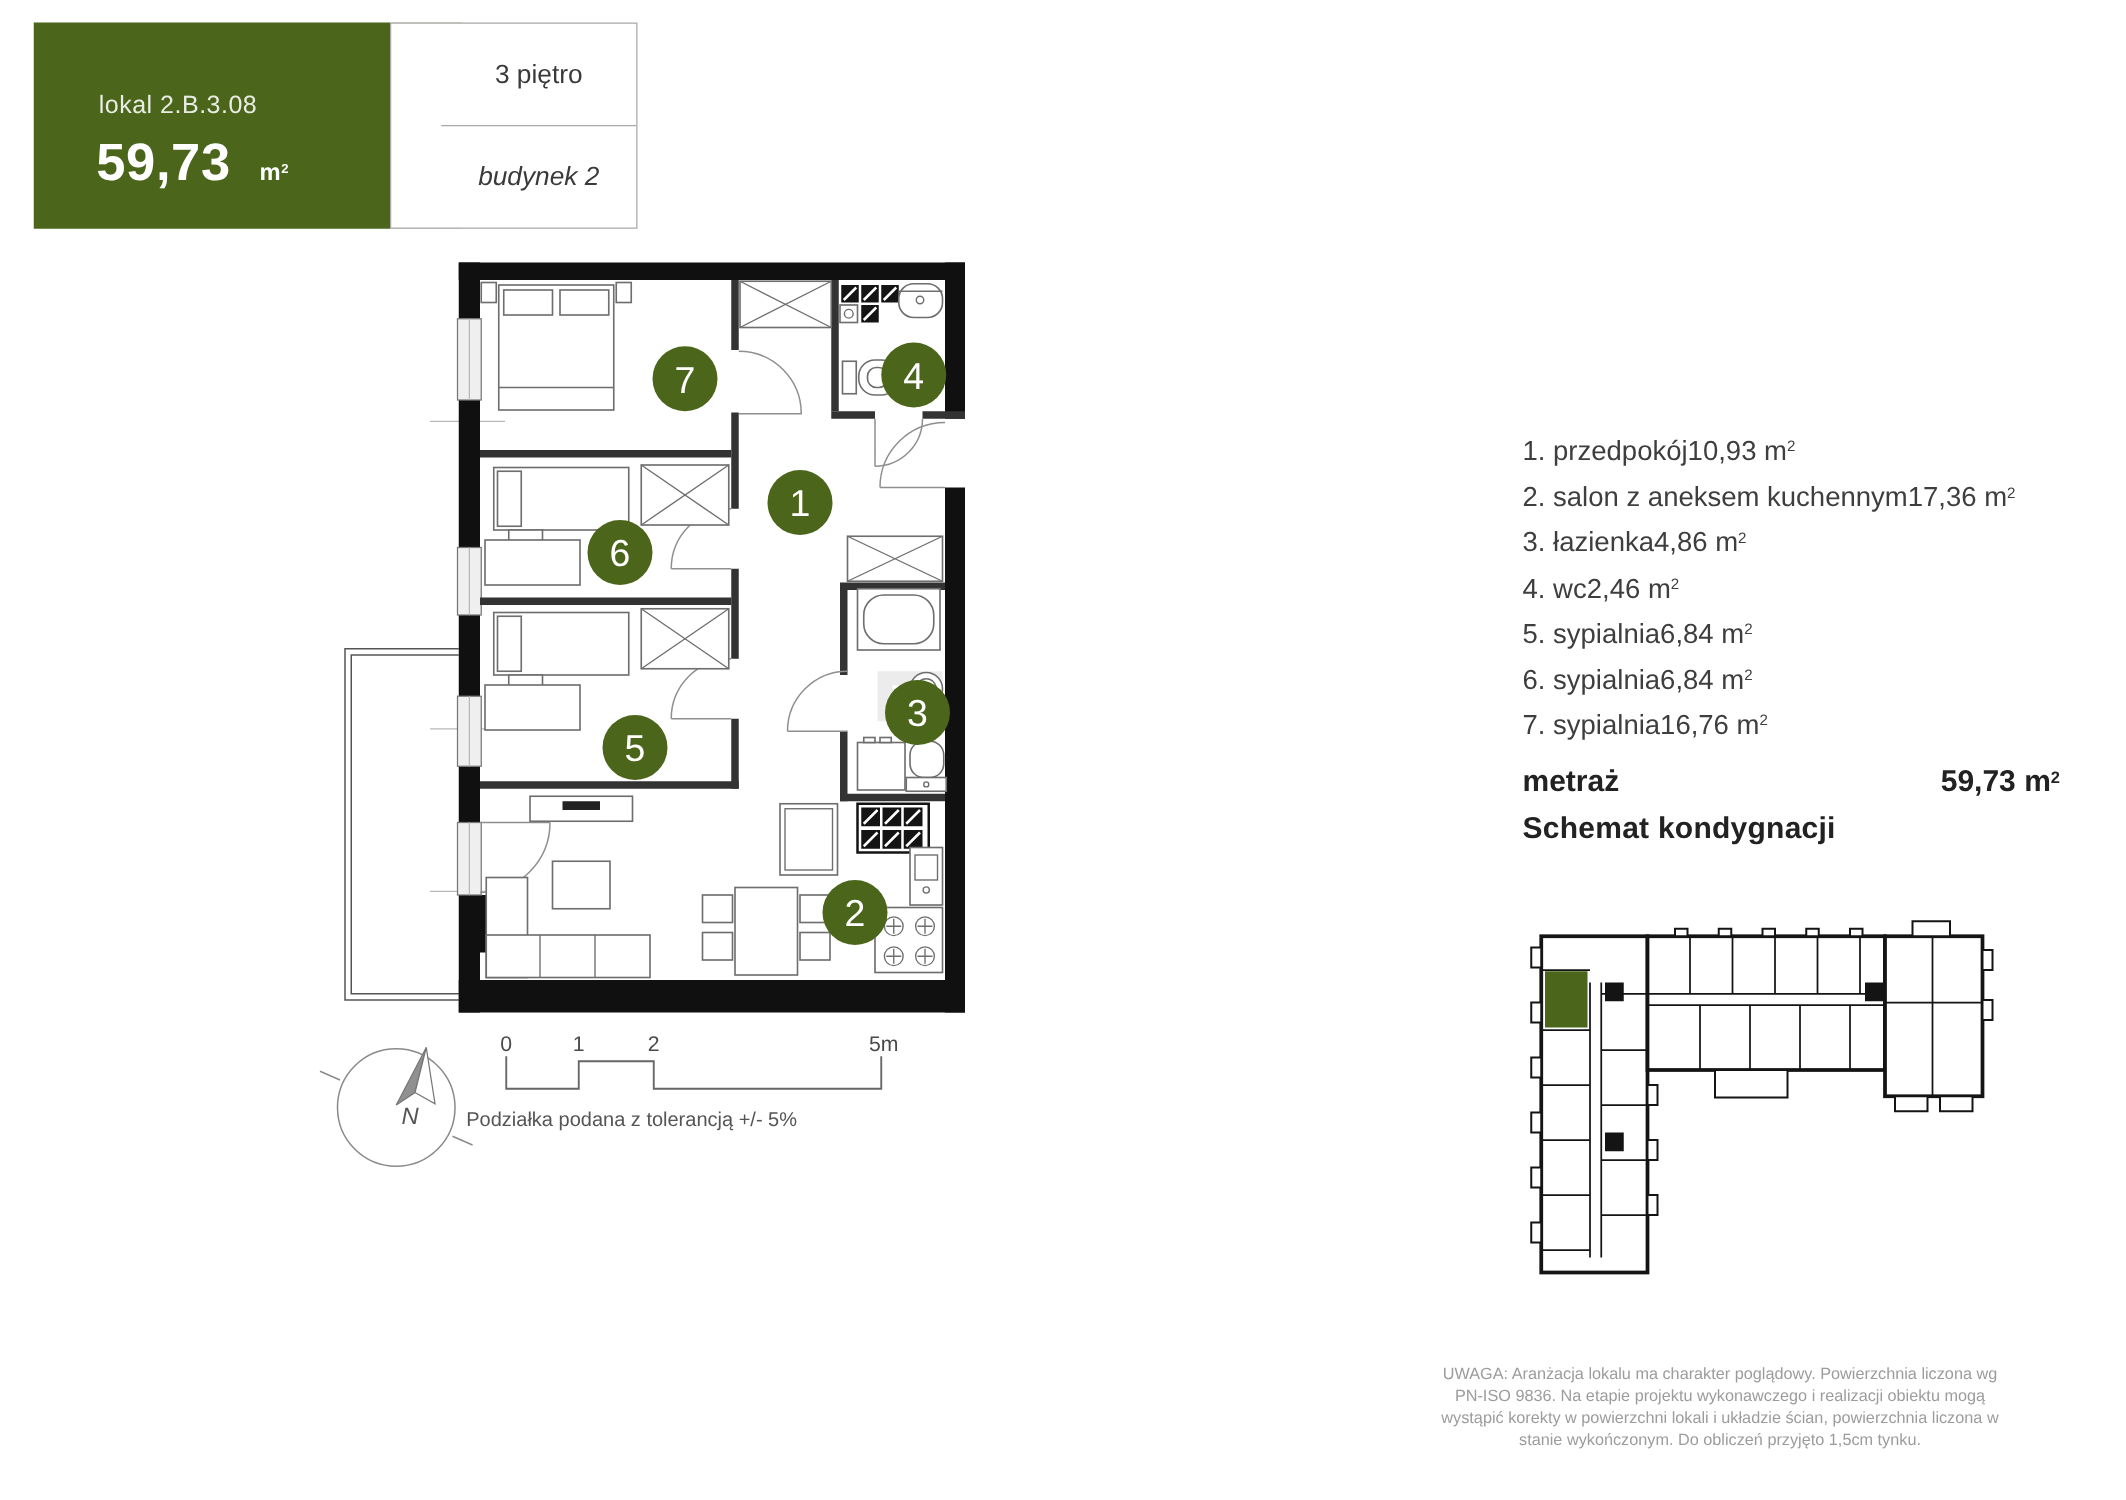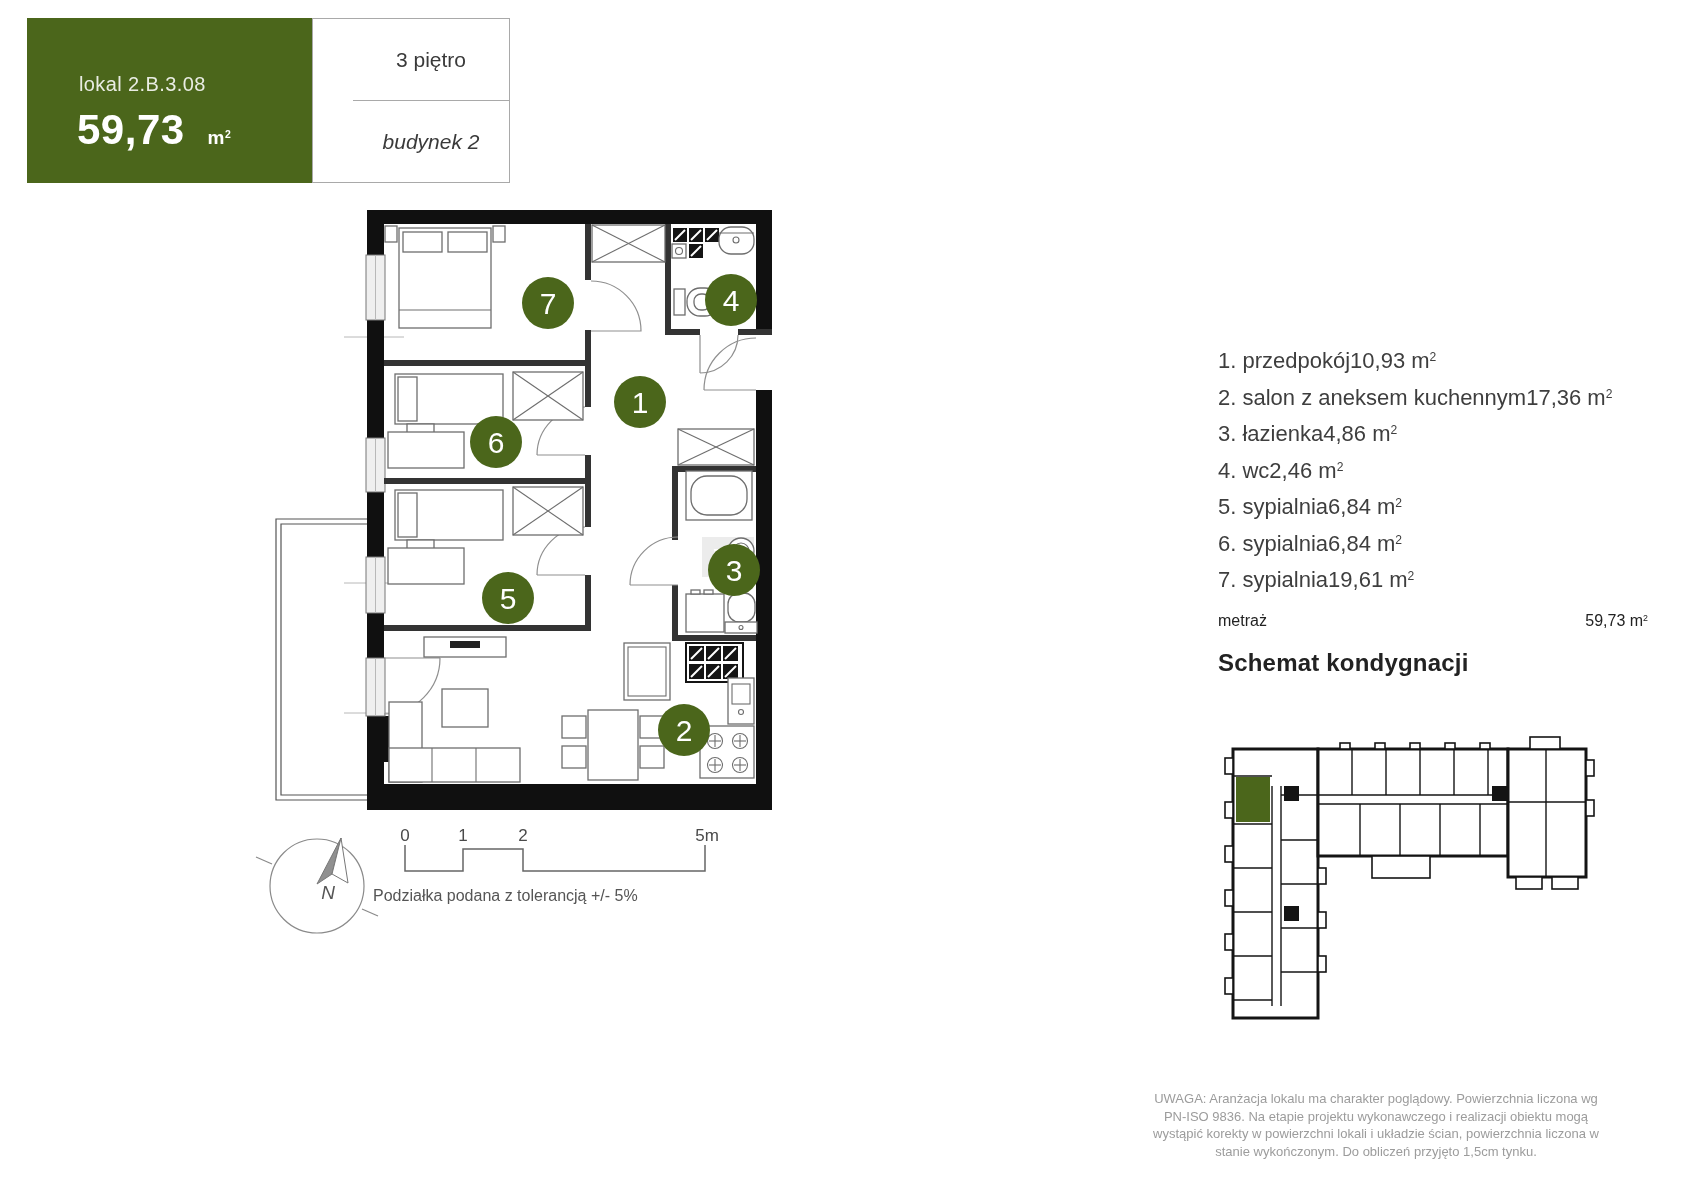--- a/index.html
+++ b/index.html
@@ -26,21 +26,21 @@
   .hdr-cell{flex:1;display:flex;align-items:center;justify-content:center;font-size:21px;color:#3a3a3a;}
   .hdr-cell + .hdr-cell{border-top:1px solid #a9a9a9;font-style:italic;}
 
   .sup{font-size:.55em;position:relative;top:-.55em;}
 
   
   #room-list{left:1218px;top:348px;width:430px;}
   .room-row{display:flex;justify-content:flex-start;align-items:baseline;height:36.5px;font-size:22px;color:var(--txt);}
   .room-area{white-space:nowrap;}
   #summary-row{left:1218px;top:612px;width:430px;display:flex;justify-content:space-between;
-    font-size:16px;font-weight:normal;color:#222;}
+    font-size:24px;font-weight:bold;color:#222;}
   #schem-heading{left:1218px;top:649px;font-size:24px;font-weight:bold;color:#222;letter-spacing:.2px;}
 
   
   #disclaimer{left:1150px;top:1090px;width:452px;font-size:13px;line-height:1.36;color:var(--gray);text-align:center;}
 
   
   .wall{fill:var(--wall);}
   .iwall{fill:var(--iwall);}
   .furn{fill:#fff;stroke:#6e6e6e;stroke-width:1.3;}
   .furnln{stroke:#6e6e6e;stroke-width:1.1;fill:none;}
@@ -364,21 +364,21 @@
   <div class="room-row">
     <span>5. sypialnia</span>
     <span class="room-area"><span>6,84</span> <span>m</span><span class="sup">2</span></span>
   </div>
   <div class="room-row">
     <span>6. sypialnia</span>
     <span class="room-area"><span>6,84</span> <span>m</span><span class="sup">2</span></span>
   </div>
   <div class="room-row">
     <span>7. sypialnia</span>
-    <span class="room-area"><span>19,61</span> <span>m</span><span class="sup">2</span></span>
+    <span class="room-area"><span>16,76</span> <span>m</span><span class="sup">2</span></span>
   </div>
 </div>
 
 <div id="summary-row" class="abs">
   <span>metraż</span>
   <span class="room-area"><span>59,73</span> <span>m</span><span class="sup">2</span></span>
 </div>
 
 <div id="schem-heading" class="abs">Schemat kondygnacji</div>
 

